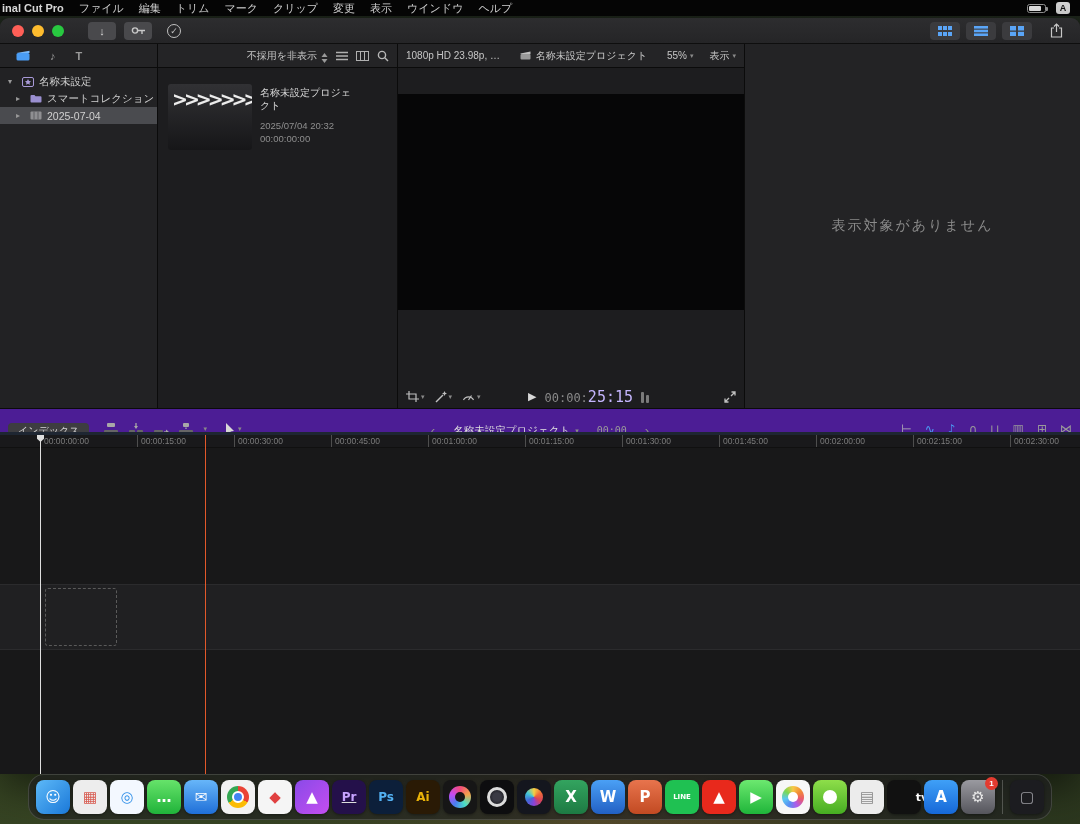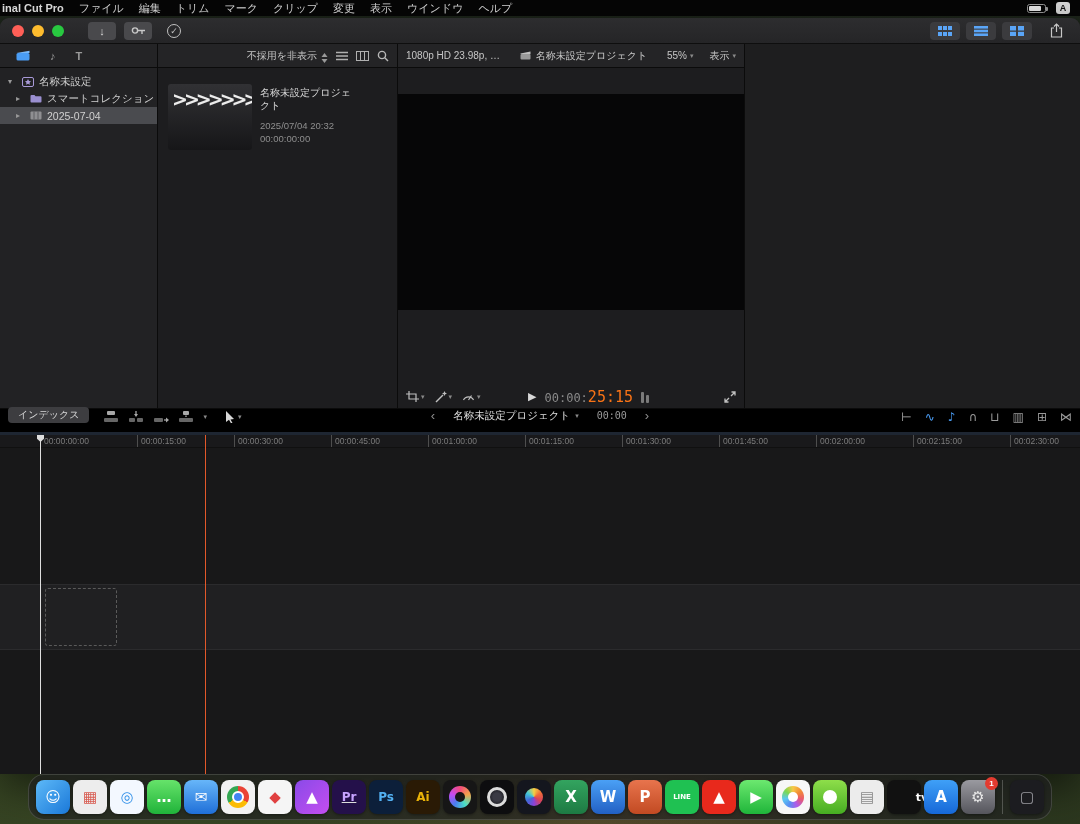--- a/index.html
+++ b/index.html
@@ -68,30 +68,30 @@
   .viewer{width:347px;flex:none;background:#1d1d1f;border-right:1px solid #0b0b0b;position:relative;}
   .viewer .p-header{gap:6px;}
   .vh-center{display:flex;align-items:center;gap:5px;margin:0 auto;color:#c8c8c8;}
   .video{position:absolute;top:50px;left:0;width:100%;height:216px;background:#060607;}
   .viewer-controls{position:absolute;bottom:0;left:0;right:0;height:23px;display:flex;align-items:center;padding:0 8px;color:#b8b8b8;}
   .vc-ic{display:flex;align-items:center;gap:2px;margin-right:10px;}
   .caret{font-size:7px;color:#8a8a8a;}
   .vc-center{display:flex;align-items:center;gap:8px;margin:0 auto;}
   .play{font-size:11px;color:#d8d8d8;}
   .tc-prefix{font-family:"DejaVu Sans Mono",monospace;font-size:12px;color:#8a8a8a;}
-  .tc-value{font-family:"DejaVu Sans Mono",monospace;font-size:15px;color:#f97316;}
+  .tc-value{font-family:"DejaVu Sans Mono",monospace;font-size:15px;color:#c4b5fd;}
   .meters{display:flex;gap:2px;align-items:flex-end;height:12px;}
   .meters i{display:block;width:3px;background:#7a7a7a;border-radius:1px;}
   .fullscreen{margin-left:auto;}
   
   .inspector-empty{flex:1;background:#232325;display:flex;align-items:center;justify-content:center;}
   .empty-msg{font-size:14px;color:#8a8a8a;letter-spacing:2px;}
   
-  .timeline-toolbar{position:absolute;top:390px;left:0;right:0;height:24px;background:#000000;
-    border-top:1px solid #0b0b0b;display:flex;align-items:flex-end;padding:14px 8px;font-size:10px;color:#c8c8c8;}
+  .timeline-toolbar{position:absolute;top:390px;left:0;right:0;height:24px;background:#4c1d95;
+    border-top:1px solid #0b0b0b;display:flex;align-items:flex-start;padding:14px 8px;font-size:10px;color:#c8c8c8;}
   .index-btn{background:#3d3d40;border-radius:4px;height:16px;padding:0 10px;display:flex;align-items:center;color:#d8d8d8;flex:none;}
   .edit-btns{display:flex;gap:9px;margin-left:14px;align-items:center;}
   .tool-btn{margin-left:18px;display:flex;align-items:center;gap:3px;}
   .center-cluster{position:absolute;left:50%;transform:translateX(-50%);display:flex;align-items:center;gap:18px;}
   .nav-ch{font-size:13px;color:#8f8f8f;}
   .tl-proj{display:flex;align-items:center;gap:5px;color:#e0e0e0;font-size:10.5px;}
   .tl-tc{font-family:"DejaVu Sans Mono",monospace;font-size:10px;color:#9a9a9a;}
   .tl-right{margin-left:auto;display:flex;gap:13px;align-items:center;font-size:12px;font-family:"DejaVu Sans",sans-serif;}
   .tl-right span{line-height:1;}
   
@@ -354,20 +354,23 @@
               </span>
           </span>
           <span class="fullscreen">
             <svg width="12" height="12" fill="none" stroke="#c0c0c0" stroke-width="1.3">
                 <path d="M7.5 1 H11 V4.5 M11 1 L7 5 M4.5 11 H1 V7.5 M1 11 L5 7"></path>
               </svg>
           </span>
         </div>
       </section>
 
+      <section class="inspector-empty">
+        <span class="empty-msg">表示対象がありません</span>
+      </section>
     </div>
 
     <div class="timeline-toolbar">
       <span class="index-btn">インデックス</span>
       <span class="edit-btns">
         <span>
           <svg width="16" height="12">
               <rect x="4" y="0" width="8" height="4" rx="1" fill="#a8a8a8"></rect>
               <rect x="1" y="7" width="14" height="4" rx="1" fill="#666"></rect>
             </svg>

